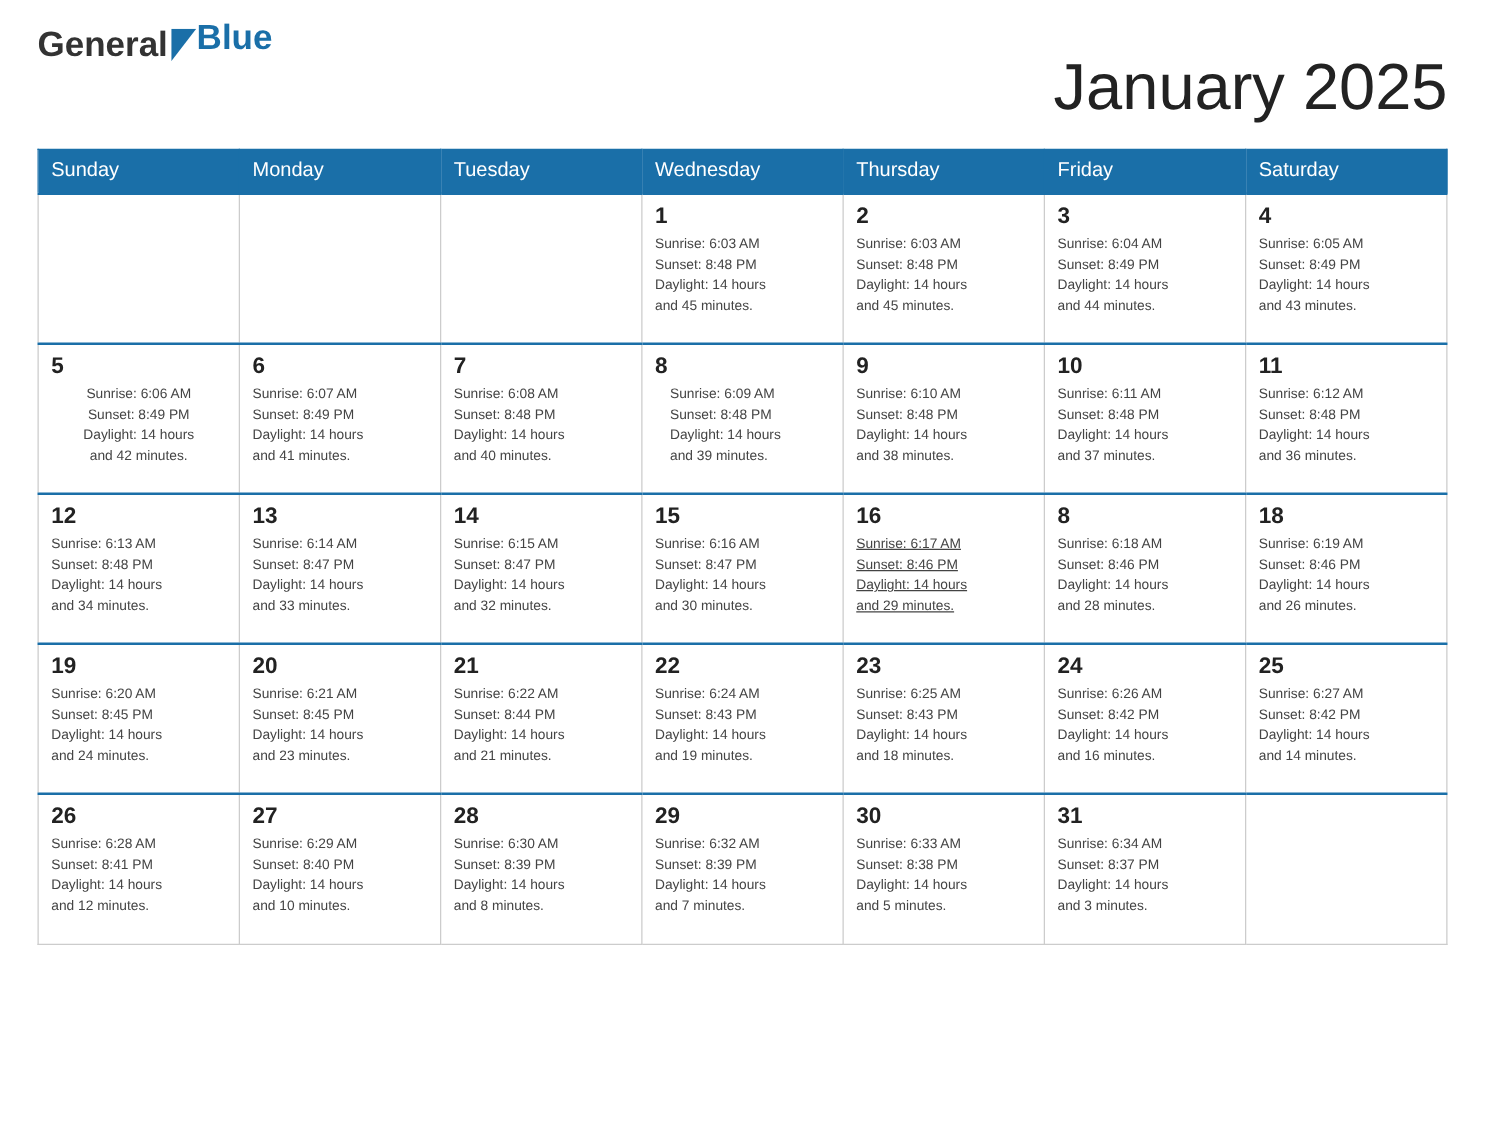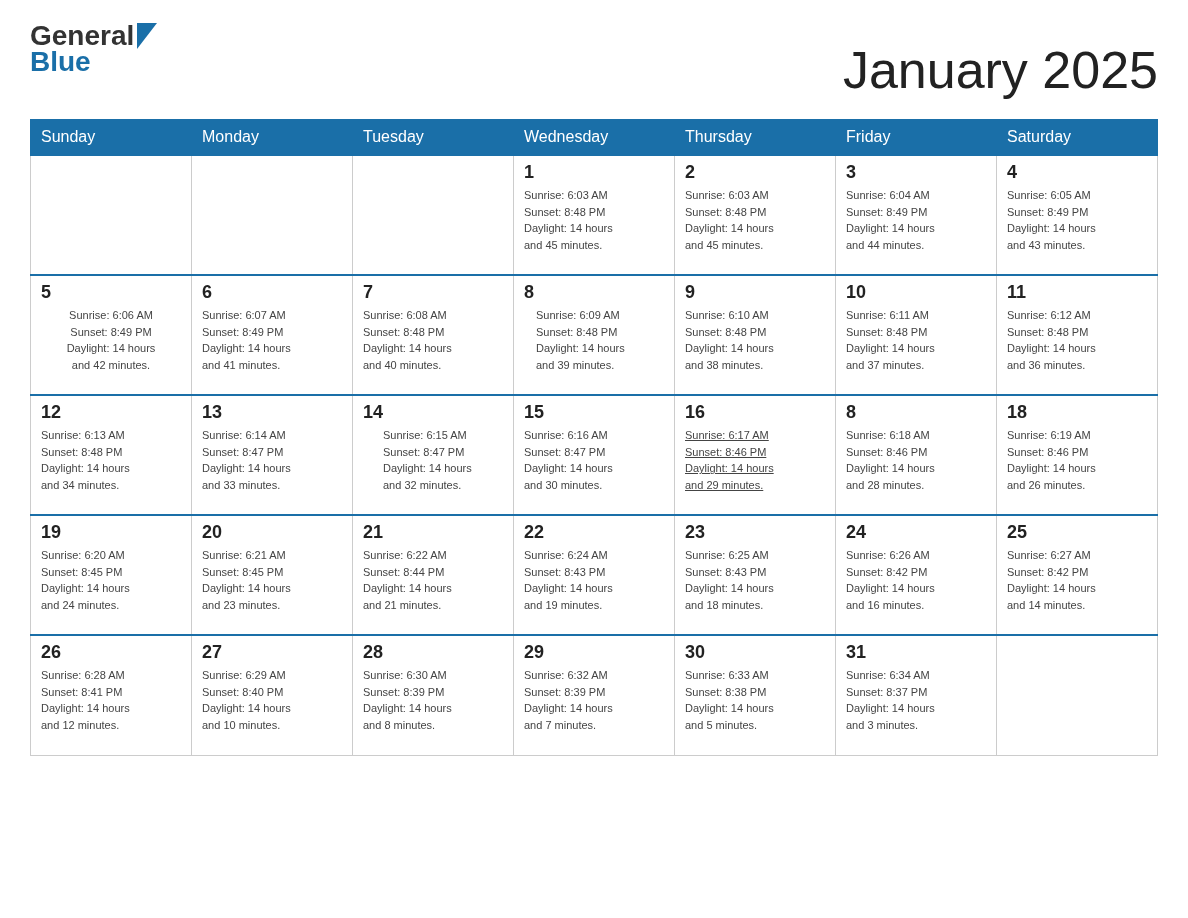--- a/index.html
+++ b/index.html
@@ -16,21 +16,21 @@
       align-items: flex-start;
       margin-bottom: 20px;
     }
     .logo-text-general {
       font-size: 28px;
       font-weight: bold;
       color: #333;
     }
     .logo-wrapper {
       display: flex;
-      flex-direction: column;
+      flex-direction: row;
       justify-content: space-between;
     }
     .logo-line1 {
       display: flex;
       align-items: center;
     }
     .logo-line2 {
       font-size: 28px;
       font-weight: bold;
       color: #1a6fa8;
@@ -216,21 +216,21 @@
         </td>
         <td>
           <span class="day-number">13</span>
           <div class="day-info" style="white-space: pre-line;">Sunrise: 6:14 AM
 Sunset: 8:47 PM
 Daylight: 14 hours
 and 33 minutes.</div>
         </td>
         <td>
           <span class="day-number">14</span>
-          <div class="day-info" style="white-space: pre-line; margin-left: 20px;">Sunrise: 6:15 AM
+          <div class="day-info" style="white-space: pre-line;">Sunrise: 6:15 AM
 Sunset: 8:47 PM
 Daylight: 14 hours
 and 32 minutes.</div>
         </td>
         <td>
           <span class="day-number">15</span>
           <div class="day-info" style="white-space: pre-line;">Sunrise: 6:16 AM
 Sunset: 8:47 PM
 Daylight: 14 hours
 and 30 minutes.</div>

